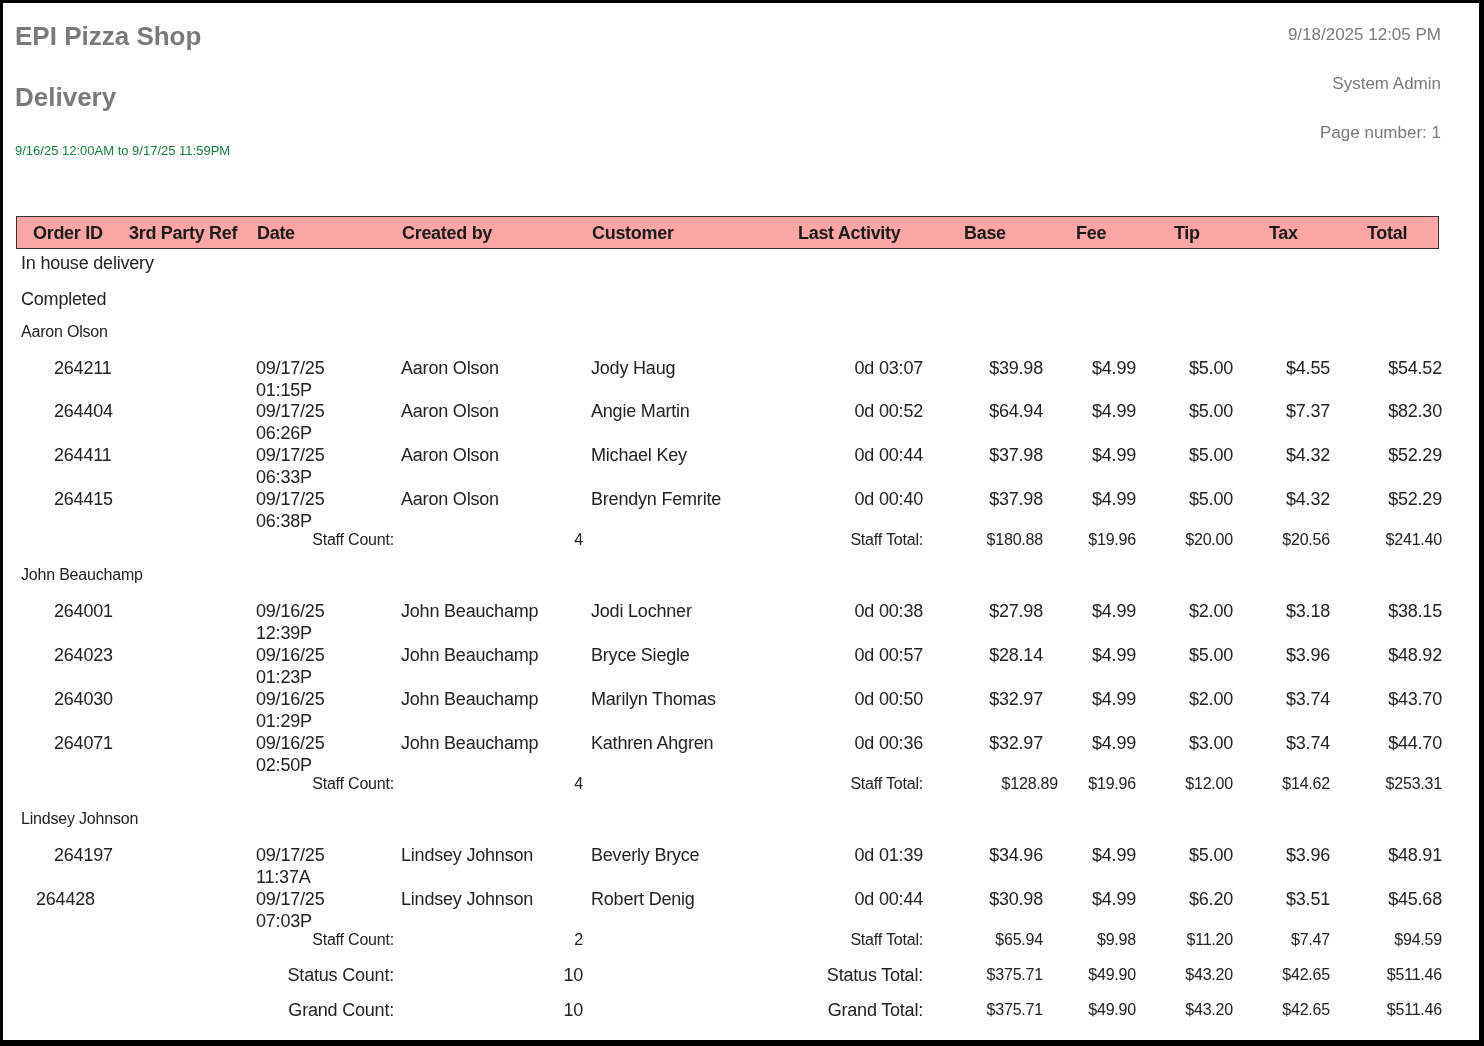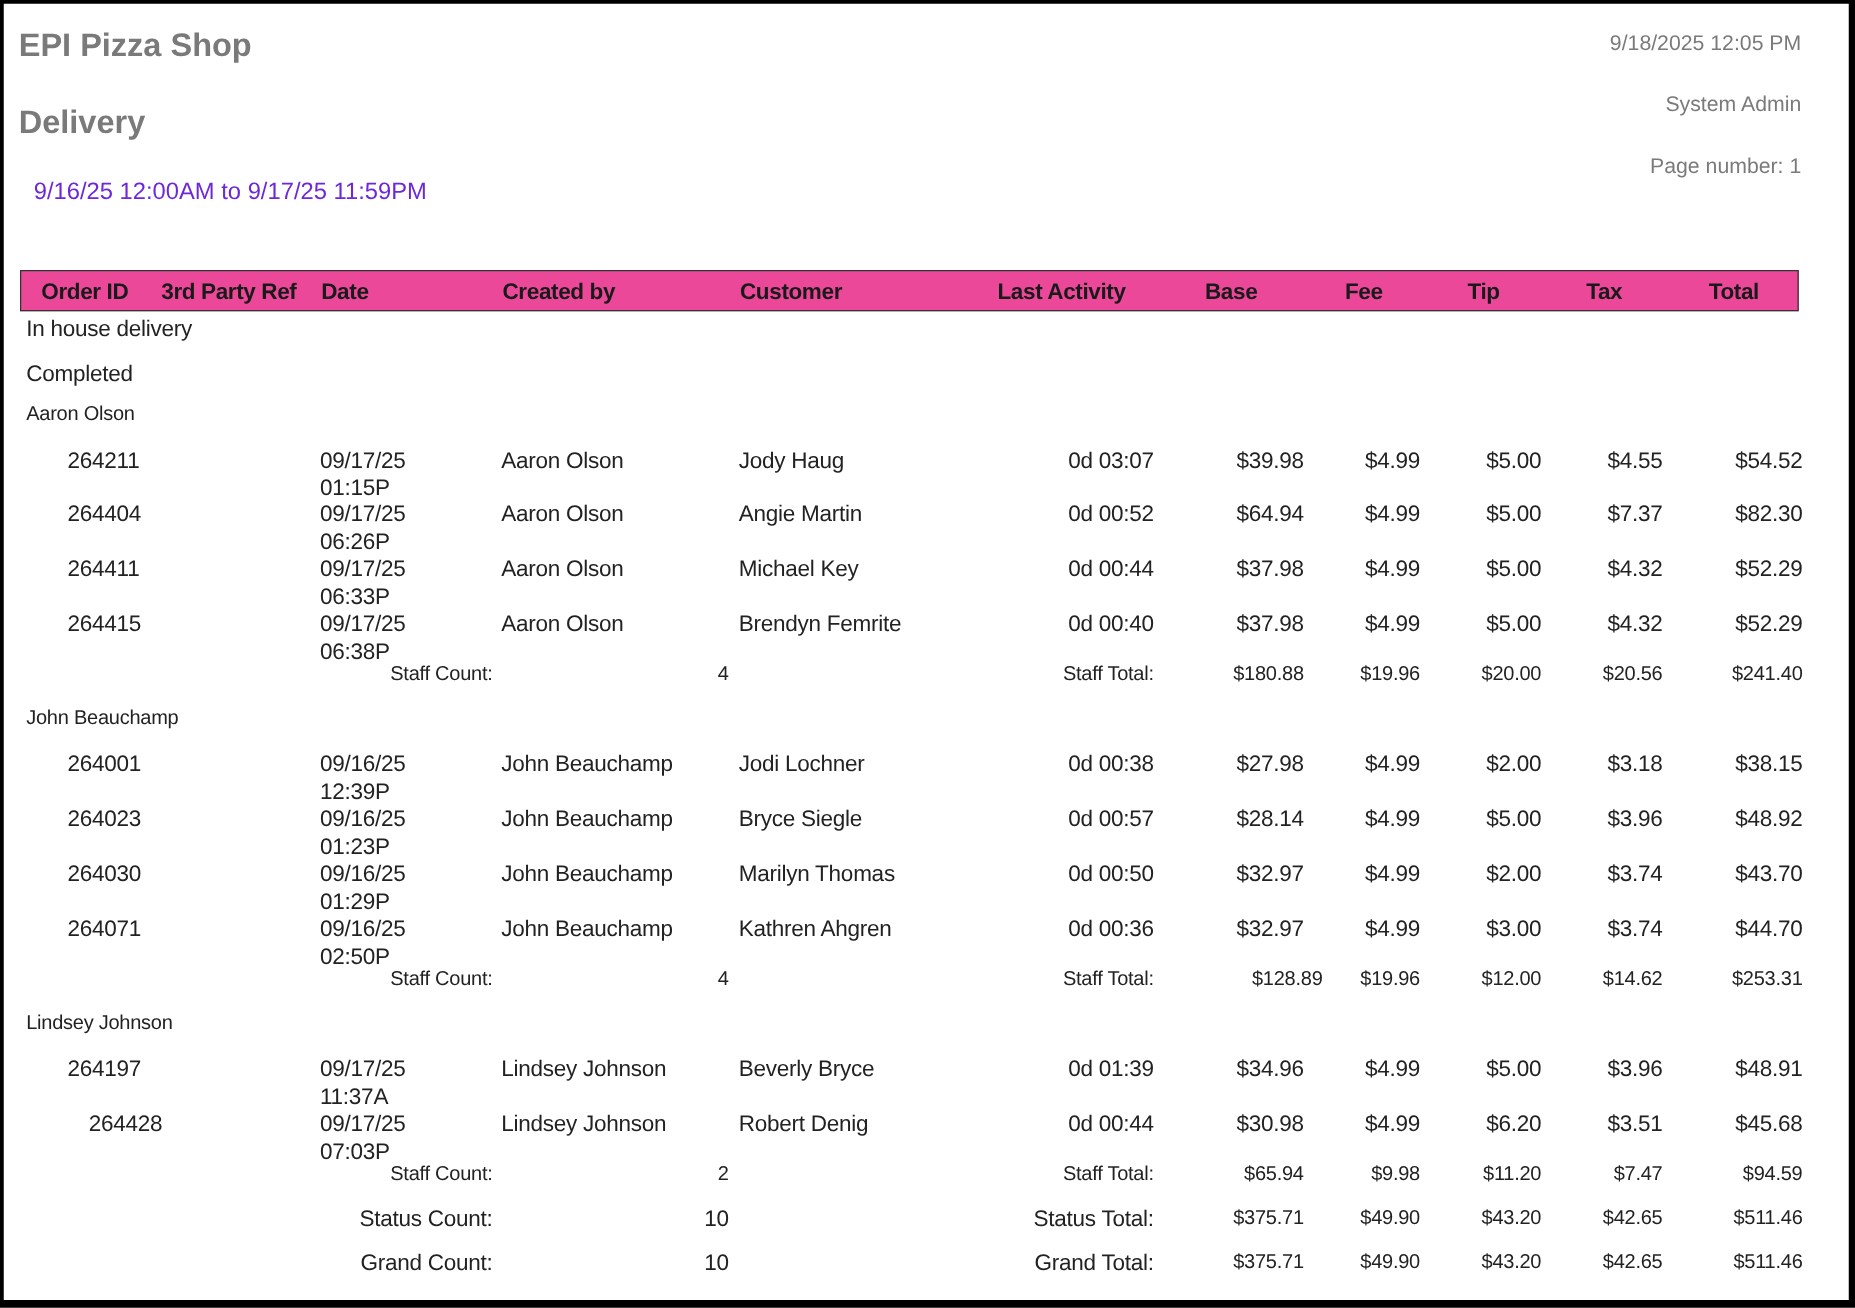--- a/index.html
+++ b/index.html
@@ -4,26 +4,26 @@
 <style>
   html, body { margin: 0; padding: 0; background: #000; }
   body { width: 1484px; height: 1046px; position: relative; overflow: hidden; }
   .page {
     position: absolute; left: 3px; top: 3px; width: 1476px; height: 1037px;
     background: #fff; font-family: "Liberation Sans", sans-serif; color: #222;
   }
   .abs { position: absolute; white-space: nowrap; }
   .hdr-title { left: 12px; top: 18px; font-size: 26px; font-weight: bold; color: #7a7a7a; }
   .hdr-sub { left: 12px; top: 79px; font-size: 26px; font-weight: bold; color: #7a7a7a; }
-  .hdr-range { left: 24px; top: 140px; font-size: 19px; color: #6d28d9; }
+  .hdr-range { left: 12px; top: 140px; font-size: 13px; color: #15803d; }
   .hdr-right { right: 38px; font-size: 17px; color: #7a7a7a; text-align: right; }
 
   .colhead {
     position: absolute; left: 13px; top: 213px; width: 1423px; height: 33px;
-    background: #ec4899; border: 1.5px solid #333; box-sizing: border-box;
+    background: #fca5a5; border: 1.5px solid #333; box-sizing: border-box;
   }
   .ch { position: absolute; top: 6px; font-size: 18px; font-weight: bold; color: #1a1a1a; font-stretch: condensed; letter-spacing: -0.3px; }
 
   .t { position: absolute; white-space: nowrap; font-size: 18px; color: #222; letter-spacing: -0.2px; }
   .b { font-weight: normal; }
   .sm { font-size: 16px; }
   .r { text-align: right; }
 </style>
 </head>
 <body>
@@ -189,21 +189,21 @@
         <div class="t " style="left:398px;top:842px">Lindsey Johnson</div>
         <div class="t " style="left:588px;top:842px">Beverly Bryce</div>
         <div class="t r" style="right:556px;top:842px">0d 01:39</div>
         <div class="t r" style="right:436px;top:842px">$34.96</div>
         <div class="t r" style="right:343px;top:842px">$4.99</div>
         <div class="t r" style="right:246px;top:842px">$5.00</div>
         <div class="t r" style="right:149px;top:842px">$3.96</div>
         <div class="t r" style="right:37px;top:842px">$48.91</div>
       </div>
       <div>
-        <div class="t " style="left:68px;top:886px">264428</div>
+        <div class="t " style="left:33px;top:886px">264428</div>
         <div class="t " style="left:253px;top:886px">09/17/25</div>
         <div class="t " style="left:253px;top:908px">07:03P</div>
         <div class="t " style="left:398px;top:886px">Lindsey Johnson</div>
         <div class="t " style="left:588px;top:886px">Robert Denig</div>
         <div class="t r" style="right:556px;top:886px">0d 00:44</div>
         <div class="t r" style="right:436px;top:886px">$30.98</div>
         <div class="t r" style="right:343px;top:886px">$4.99</div>
         <div class="t r" style="right:246px;top:886px">$6.20</div>
         <div class="t r" style="right:149px;top:886px">$3.51</div>
         <div class="t r" style="right:37px;top:886px">$45.68</div>

